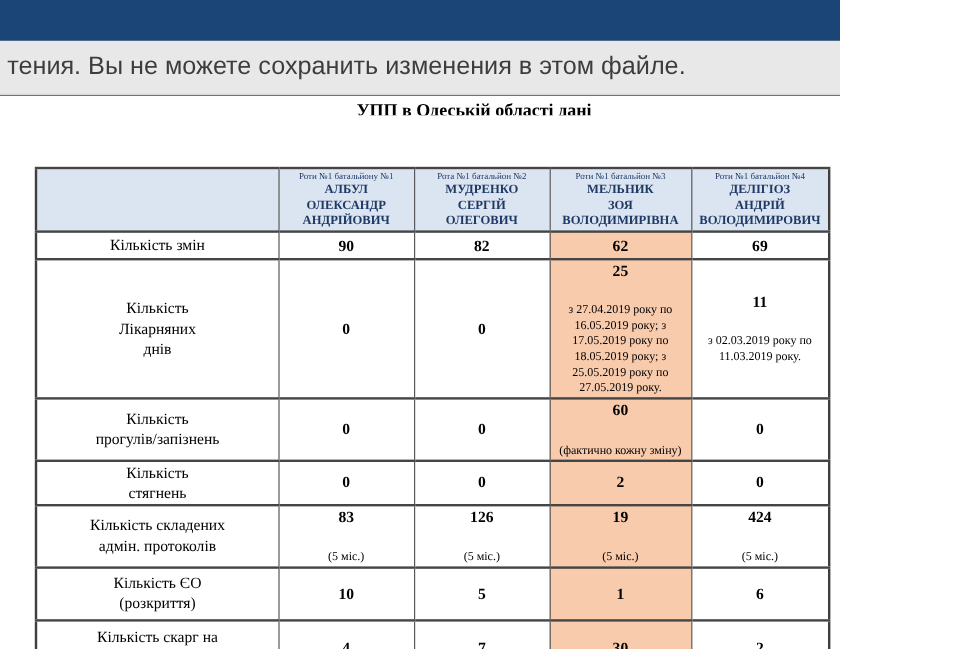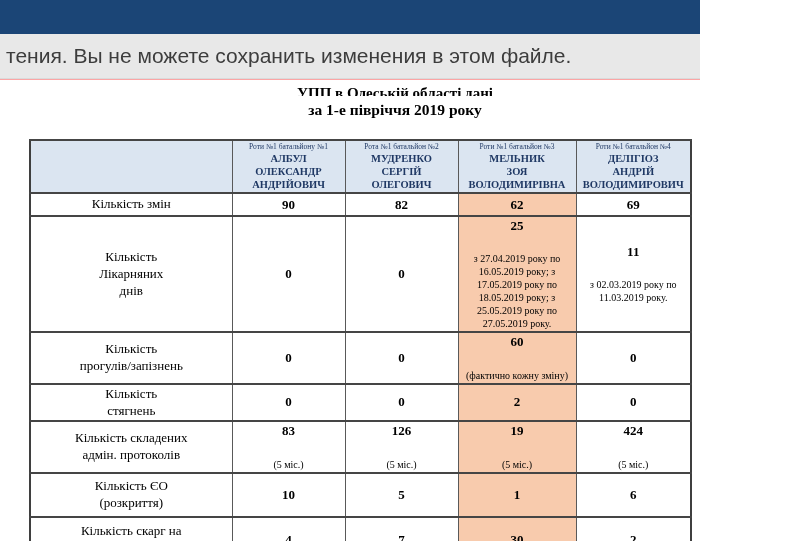--- a/index.html
+++ b/index.html
@@ -1,18 +1,18 @@
 <!DOCTYPE html>
 <html><head>
 <meta charset="utf-8">
 <style>
   * { margin: 0; padding: 0; box-sizing: border-box; }
   html, body { width: 800px; height: 541px; overflow: hidden; background: #fff;
     font-family: "Liberation Sans", sans-serif; }
-  .screen { position: relative; width: 700px; height: 541px; background: #fca5a5; overflow: hidden; }
+  .screen { position: relative; width: 700px; height: 541px; background: #737373; overflow: hidden; }
 
   
   .status-bar { position: absolute; left: 0; top: 0; width: 800px; height: 34px;
     background: #1b4576; }
   .status-icons { position: absolute; right: 2px; top: 0; height: 34px;
     display: flex; align-items: center; gap: 6px; }
   .status-sliver { width: 7px; height: 14px; background: #fff; border-radius: 2px;
     margin-right: -5px; }
 
   
@@ -89,21 +89,20 @@
   <div class="notification-bar">
     <span class="notification-text">тения. Вы не можете сохранить изменения в этом файле.</span>
   </div>
 
   <div class="doc">
 
     <div class="title-wrap">
       <div class="title-clip">
         <span>УПП в Одеській області дані</span>
       </div>
-      <div class="title2">за 1-е півріччя 2019 року</div>
     </div>
 
     <table class="stats">
       <colgroup>
         <col style="width:202px">
           <col style="width:113px">
           <col style="width:113px">
         <col style="width:118px">
           <col style="width:115px">
       </colgroup>

